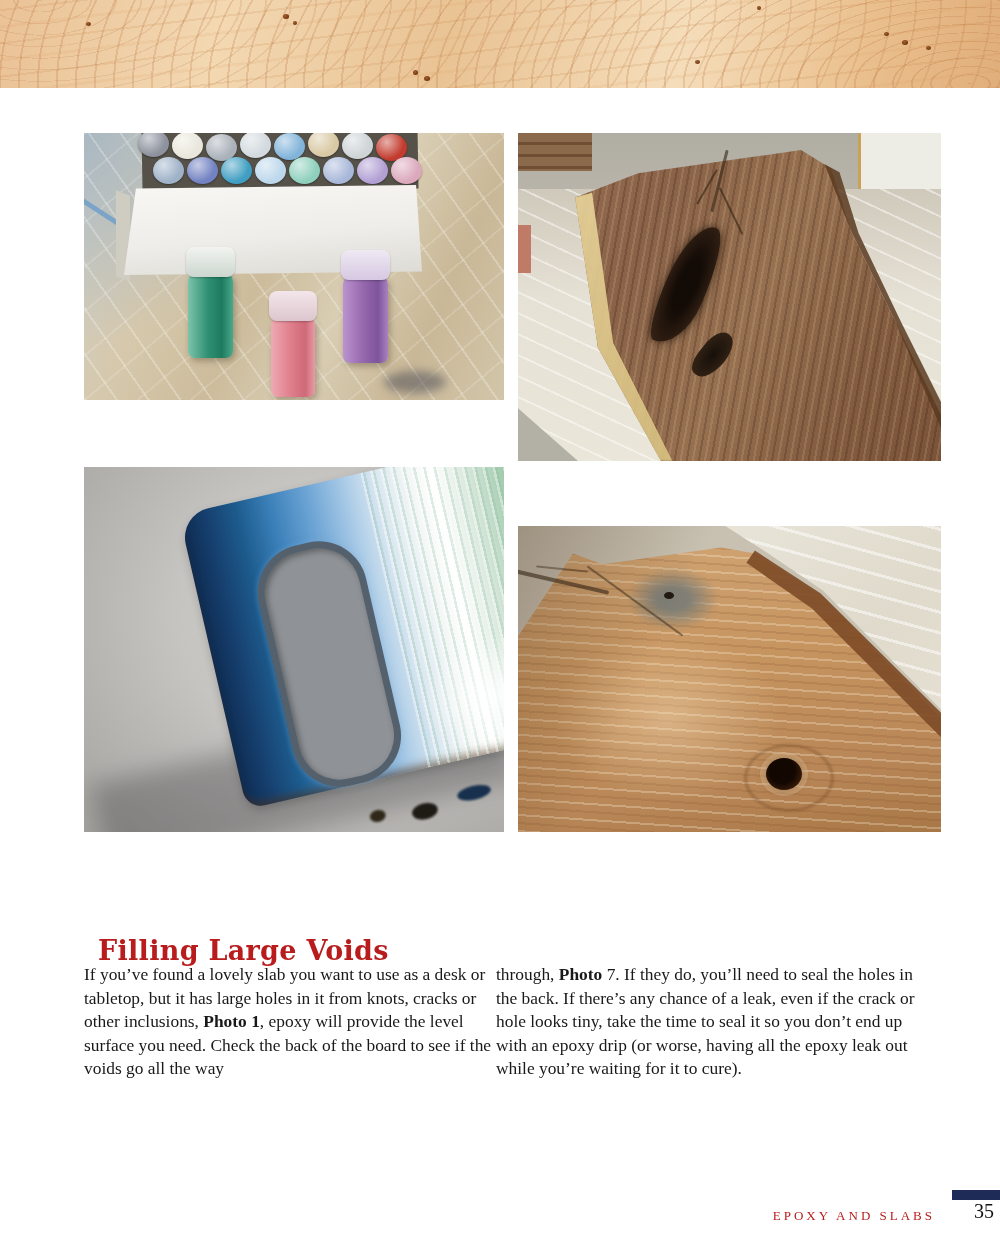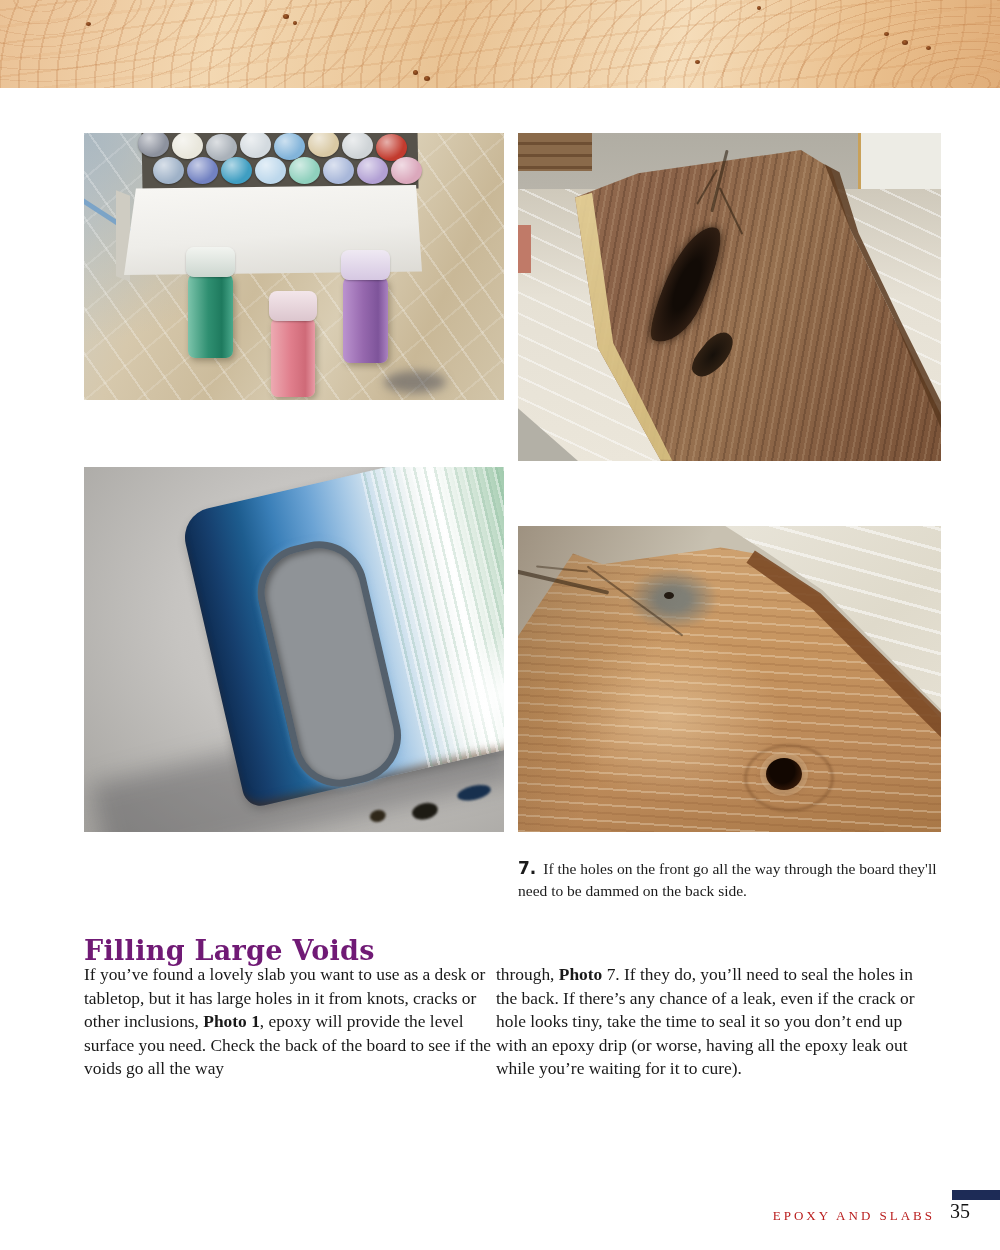--- a/index.html
+++ b/index.html
@@ -127,31 +127,31 @@
     background:radial-gradient(circle at 45% 40%,#120701 45%,#3d1e0b 80%,#5e3414);
     box-shadow:0 0 0 6px rgba(225,195,155,.35), 0 0 10px rgba(60,30,10,.5);}
   .ph7-ring{left:226px;top:218px;width:84px;height:62px;border-radius:50%;
     border:3px solid rgba(96,56,26,.30);filter:blur(1px);}
   .ph7-shade{left:0;top:0;width:100%;height:100%;
     background:linear-gradient(115deg,rgba(60,35,15,.30),rgba(0,0,0,0) 35%);}
 
   
   .caption{position:absolute;font-size:15.5px;line-height:22px;color:#1b1b1b;}
   .fig-num{font-family:"DejaVu Sans",sans-serif;font-weight:bold;font-size:17px;margin-right:7px;}
-  .heading{position:absolute;left:84px;top:913px;font-family:"DejaVu Serif",serif;font-weight:bold;
-           font-size:27px;letter-spacing:.3px;color:#701a75;}
+  .heading{position:absolute;left:98px;top:913px;font-family:"DejaVu Serif",serif;font-weight:bold;
+           font-size:27px;letter-spacing:.3px;color:#b91c1c;}
   .bodycol{position:absolute;top:946px;font-size:17.4px;line-height:23.5px;color:#191919;}
   .col1{left:84px;width:420px;}
   .col2{left:496px;width:432px;}
 
   
   .footer-label{position:absolute;left:700px;top:1208px;width:235px;text-align:right;
     font-size:13px;letter-spacing:3px;color:#8f8f8f;}
   .footer-bar{position:absolute;left:952px;top:1190px;width:48px;height:10px;}
-  .footer-num{position:absolute;left:950px;top:1200px;width:44px;text-align:left;
+  .footer-num{position:absolute;left:950px;top:1200px;width:44px;text-align:right;
     font-size:20px;color:#111;}
 </style>
 </head>
 <body>
 
 <div class="page">
 
   <div class="wood-banner">
     <span class="knot abs" style="left:86px;top:22px;width:5px;height:4px;"></span>
     <span class="knot abs" style="left:283px;top:14px;width:6px;height:5px;"></span>
@@ -238,23 +238,20 @@
     <div class="abs ph7-bark"></div>
     <div class="abs ph7-knot"></div>
     <div class="abs ph7-knotdot"></div>
     <div class="abs ph7-ring"></div>
     <div class="abs ph7-hole"></div>
     <div class="crack" style="left:-4px;top:54px;width:96px;height:4px;transform:rotate(13deg);"></div>
     <div class="crack" style="left:58px;top:74px;width:118px;height:2px;transform:rotate(36deg);opacity:.8;"></div>
     <div class="crack" style="left:18px;top:42px;width:52px;height:2px;transform:rotate(6deg);opacity:.7;"></div>
     <div class="abs ph7-shade"></div>
   </div>
-  <p class="caption" style="left:518px;top:841px;width:424px;">
-    <b class="fig-num">7.</b><span>If the holes on the front go all the way through the board they'll need to be dammed on the back side.</span>
-  </p>
 
   <h2 class="heading">Filling Large Voids</h2>
   <p class="bodycol col1"><span>If you’ve found a lovely slab you want to use as a desk or tabletop, but it has large holes in it from knots, cracks or other inclusions, </span><b>Photo 1</b><span>, epoxy will provide the level surface you need. Check the back of the board to see if the voids go all the way</span></p>
   <p class="bodycol col2"><span>through, </span><b>Photo</b><span> 7. If they do, you’ll need to seal the holes in the back. If there’s any chance of a leak, even if the crack or hole looks tiny, take the time to seal it so you don’t end up with an epoxy drip (or worse, having all the epoxy leak out while you’re waiting for it to cure).</span></p>
 
   <div class="footer-label" style="color: #b91c1c;">EPOXY AND SLABS</div>
   <div class="footer-bar" style="background: rgb(29, 43, 86);"></div>
   <div class="footer-num">35</div>
 
 </div>

